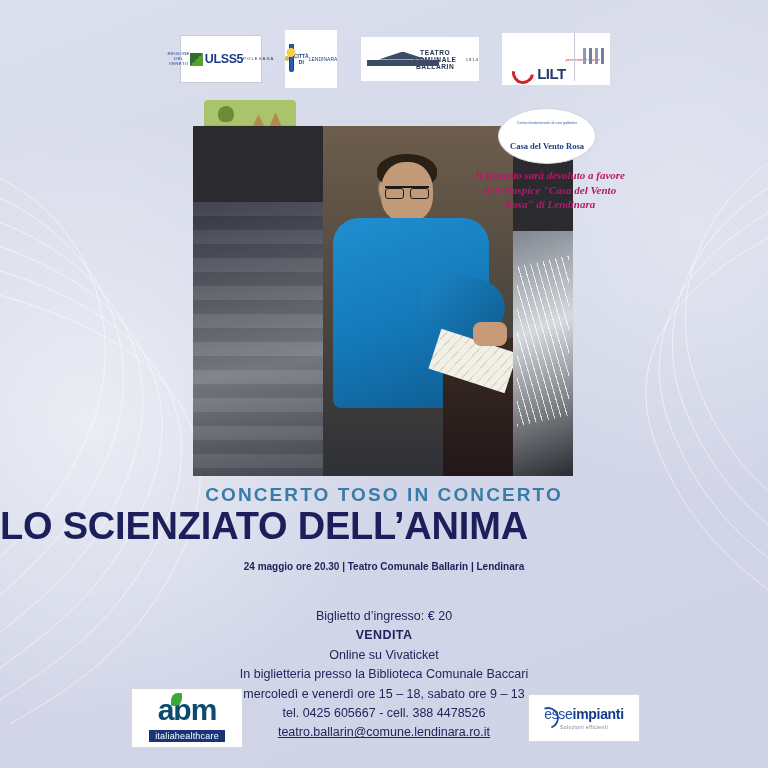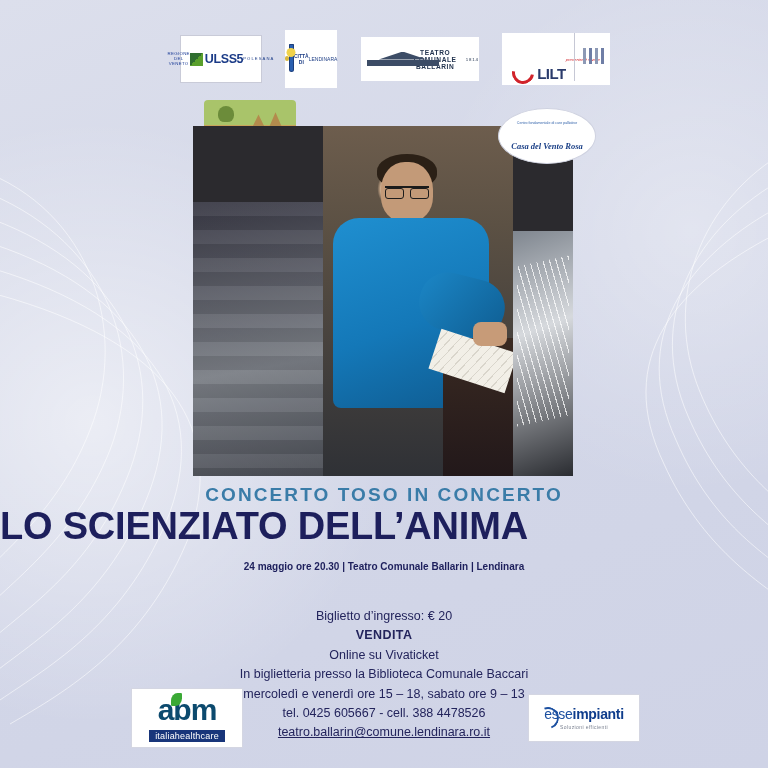--- a/index.html
+++ b/index.html
@@ -289,21 +289,20 @@
     text-align: center;
     color: #1a3f86;
   }
   .vento-badge .tiny {
     font-size: 3.6px;
     color: #2d5fa8;
     line-height: 1.2;
   }
   .vento-badge .name {
     font-family: "Liberation Serif", serif;
-    font-style: italic;
     font-weight: bold;
     font-size: 8.5px;
     color: #1a3f86;
     margin-top: 15px;
   }
   .vento-note {
     position: absolute;
     left: 470px;
     top: 168px;
     width: 160px;
@@ -666,20 +665,21 @@
     </div>
     <div class="ph-right">
       <div class="strings"></div>
     </div>
   </div>
 
   <div class="vento-badge">
     <div class="tiny">Centro fondamentale di cure palliative</div>
     <div class="name">Casa del Vento Rosa</div>
   </div>
+  <div class="vento-note">Il ricavato sarà devoluto a favore dell'Hospice "Casa del Vento Rosa" di Lendinara</div>
 
   <div class="subtitle">CONCERTO TOSO IN CONCERTO</div>
   <div class="main-title">LO SCIENZIATO DELL’ANIMA</div>
   <div class="datebar">24 maggio ore 20.30  |  Teatro Comunale Ballarin  |  Lendinara</div>
 
   <div class="info">
     <div>Biglietto d’ingresso: € 20</div>
     <div class="bold">VENDITA</div>
     <div>Online su Vivaticket</div>
     <div>In biglietteria presso la Biblioteca Comunale Baccari</div>

